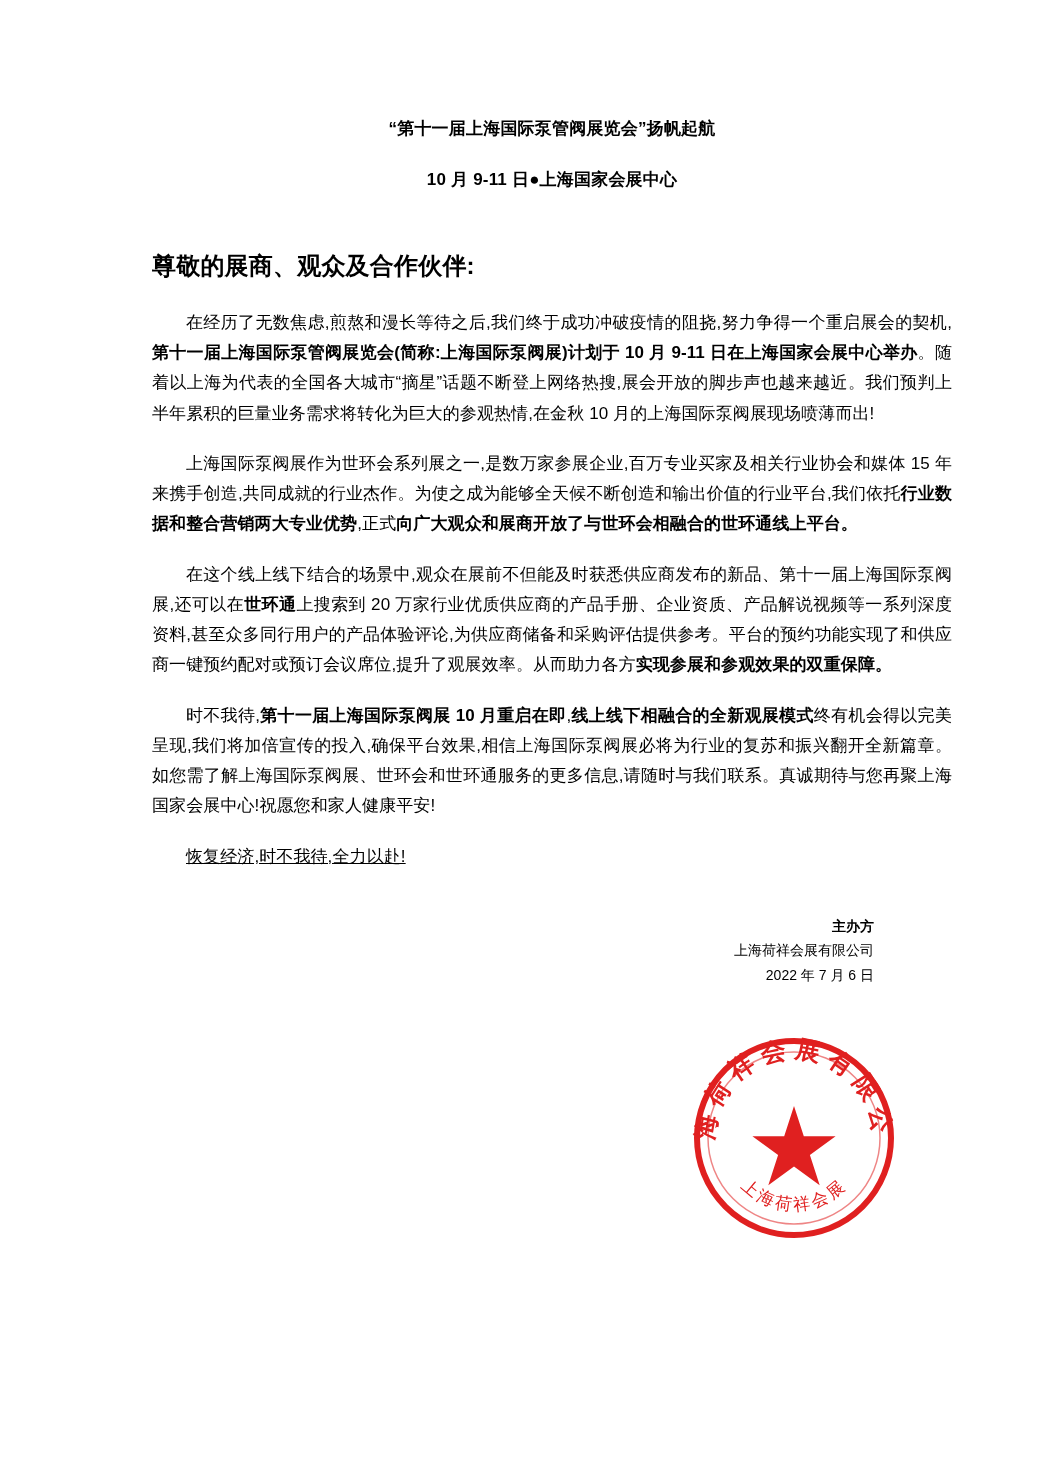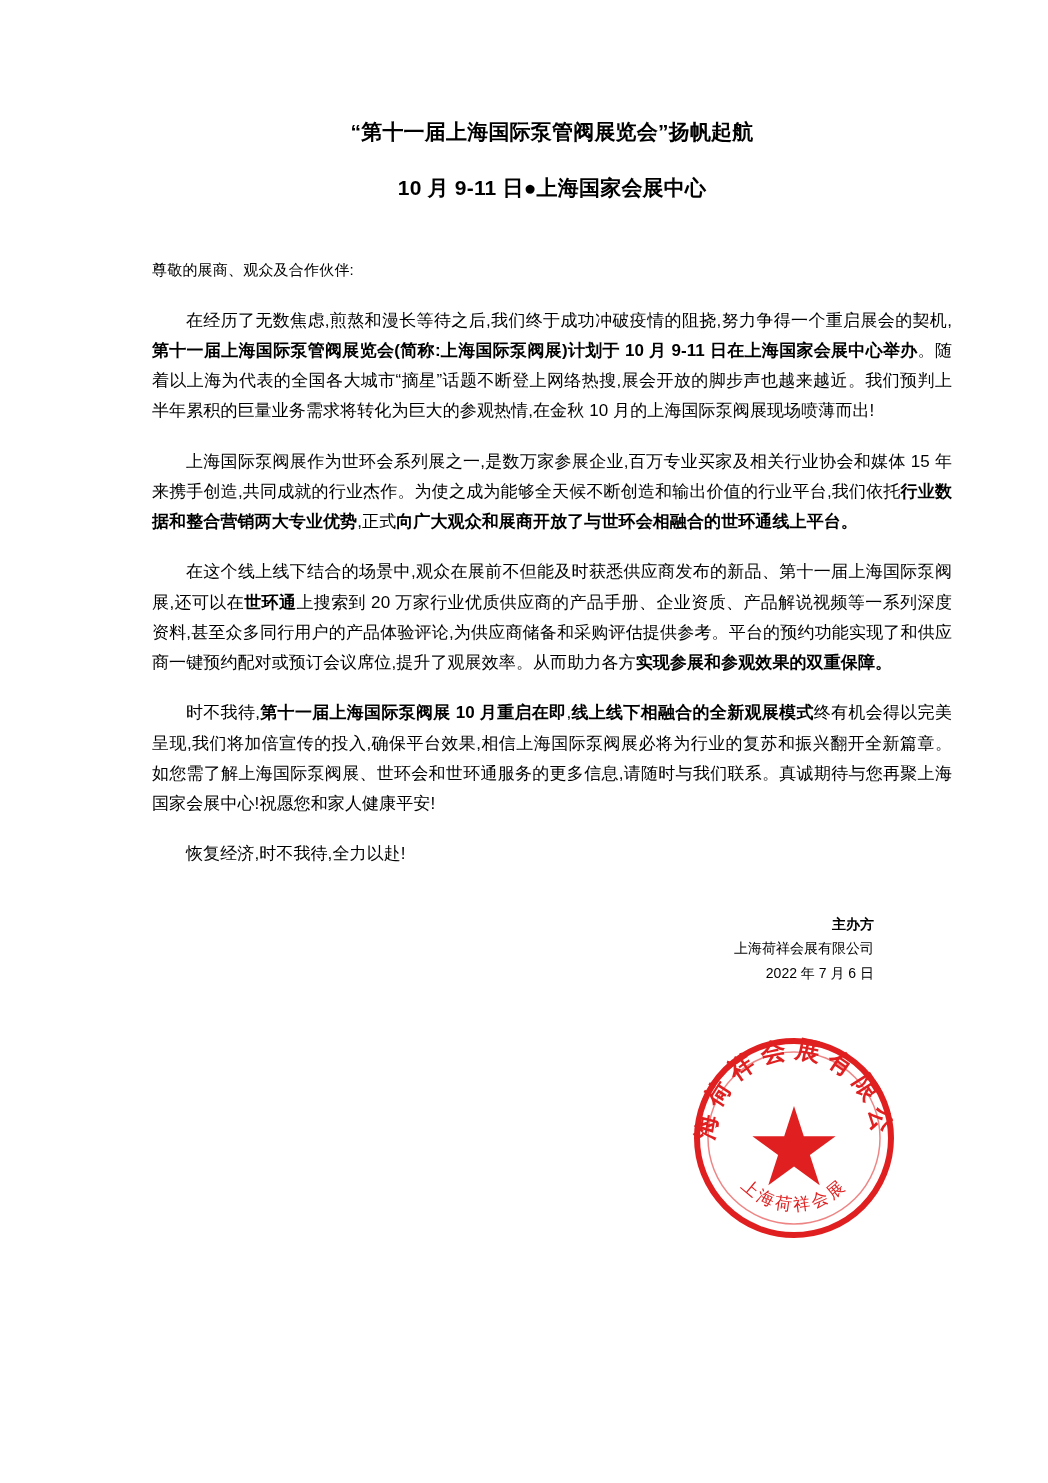--- a/index.html
+++ b/index.html
@@ -19,48 +19,49 @@
     position: relative;
     width: 1048px;
     height: 1483px;
     box-sizing: border-box;
     padding: 118px 96px 0 152px;
   }
   .title-block {
     text-align: center;
   }
   .title-line {
-    font-size: 21px;
+    font-size: 17px;
     font-weight: bold;
     letter-spacing: 0.2px;
     line-height: 1.35;
   }
   .title-line.first {
     margin-bottom: 28px;
   }
   .salutation {
     margin-top: 58px;
-    font-size: 15px;
-    font-weight: normal;
+    font-size: 24px;
+    font-weight: bold;
     letter-spacing: 0.2px;
   }
   .body-copy {
     margin-top: 26px;
   }
   p.para {
     font-size: 17px;
     line-height: 1.78;
     margin: 0 0 20px 0;
     text-align: justify;
     text-justify: inter-ideograph;
     text-indent: 2em;
     letter-spacing: 0.1px;
   }
   p.para.last {
     margin-bottom: 0;
+    text-decoration: underline;
   }
   b {
     font-weight: bold;
   }
   .signature {
     margin-top: 42px;
     text-align: right;
     padding-right: 78px;
     position: relative;
     z-index: 1;

